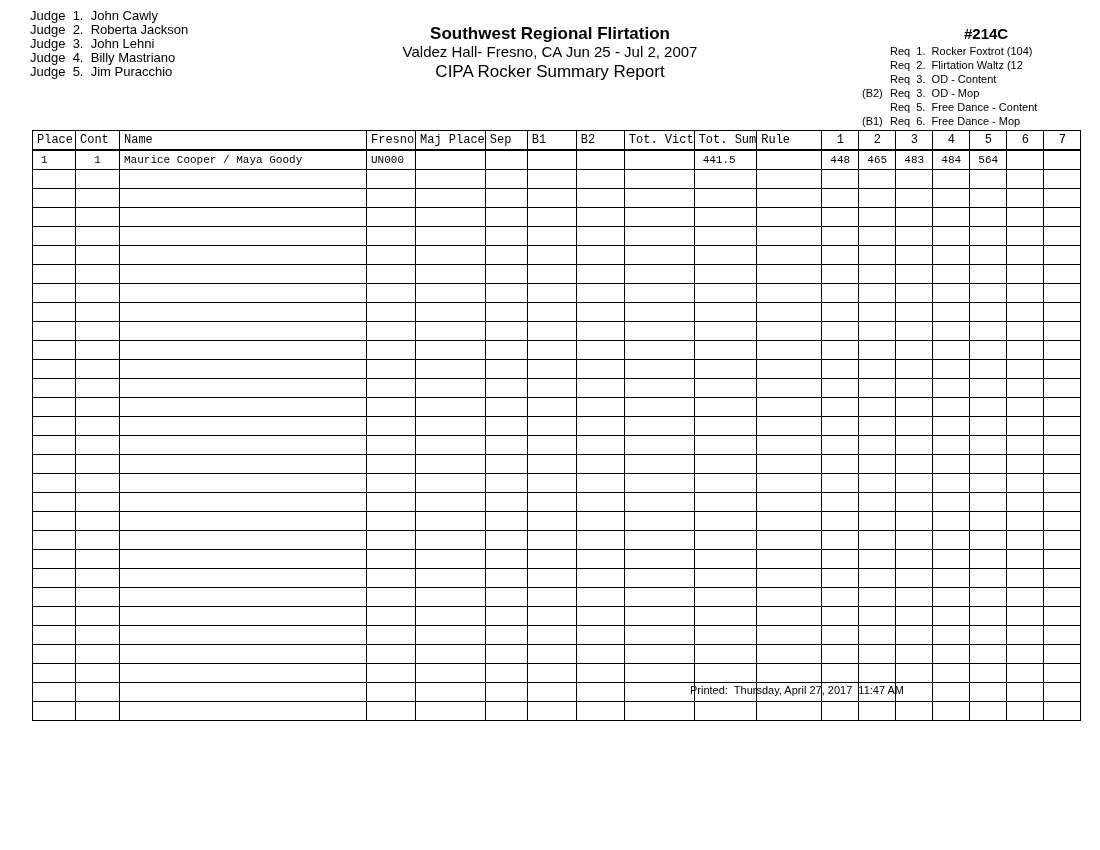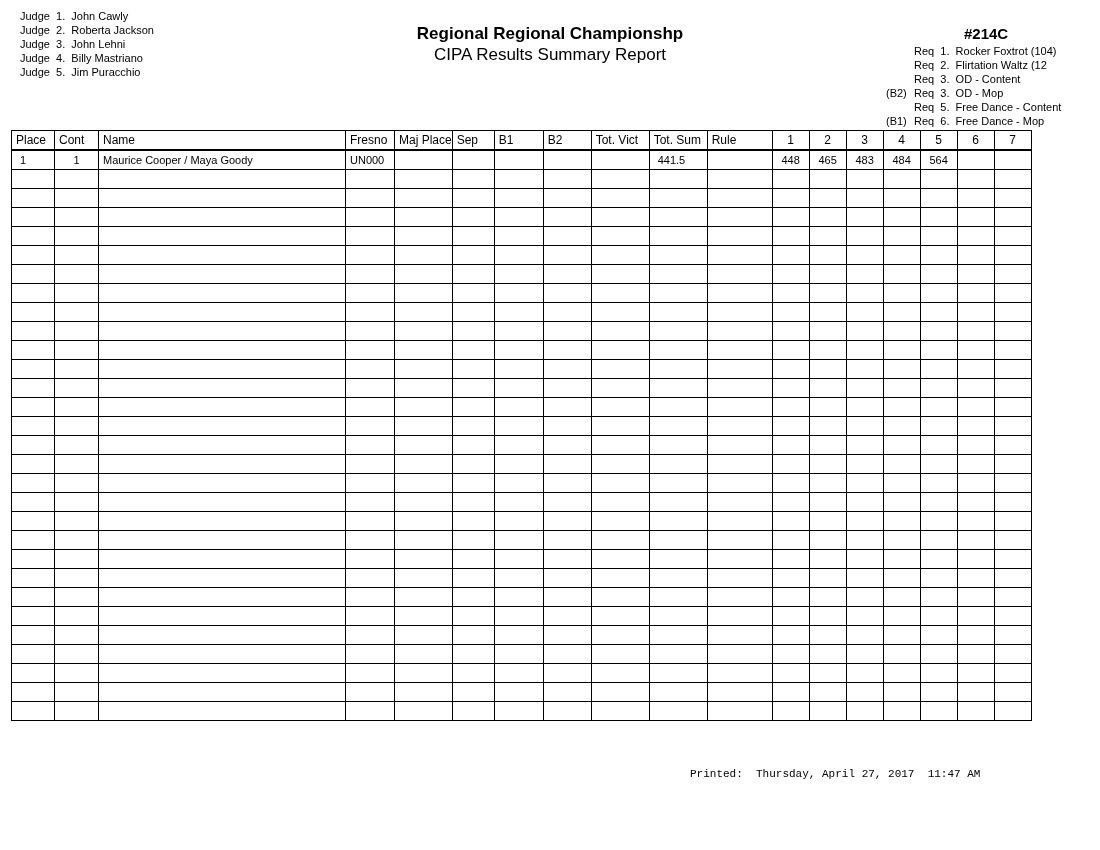--- a/index.html
+++ b/index.html
@@ -1,50 +1,51 @@
 <!DOCTYPE html>
 <html><head>
   <meta charset="utf-8">
   <style>
     html, body { margin: 0; padding: 0; background: #ffffff; }
     body { width: 1100px; height: 850px; position: relative; overflow: hidden;
            font-family: "Liberation Sans", sans-serif; color: #000; }
-    .judges { position: absolute; left: 20px; top: 9px; font-size: 11px; line-height: 14px; }
+    .judges { position: absolute; left: 30px; top: 9px; font-size: 13px; line-height: 14px; }
     .judges .row { white-space: pre; }
     .title-block { position: absolute; left: 350px; width: 400px; top: 24px; text-align: center; }
     .t1 { font-size: 17px; font-weight: bold; line-height: 20px; }
     .t2 { font-size: 15px; line-height: 18px; margin-top: -1px; }
     .t3 { font-size: 19px; font-weight: bold; line-height: 24px; }
     .t4 { font-size: 17px; line-height: 22px; }
     .event-no { position: absolute; left: 964px; top: 25px; font-size: 15px; font-weight: bold; }
     .reqs { position: absolute; left: 862px; top: 44px; font-size: 11px; line-height: 14px; }
-    .reqs .row { white-space: pre; margin-left: 24px; }
+    .reqs .row { white-space: pre; }
     .reqs .pre { display: inline-block; width: 28px; }
-    table.grid { position: absolute; left: 11px; top: 130px; border-collapse: collapse; table-layout: fixed; }
+    table.grid { position: absolute; left: 32px; top: 130px; border-collapse: collapse; table-layout: fixed; font-family: Liberation Mono, monospace; }
     table.grid td, table.grid th { border: 1px solid #000; padding: 0 0 0 4px; font-size: 11px;
                 font-weight: normal; height: 18px; overflow: hidden; white-space: nowrap; text-align: left; }
     table.grid thead th { font-size: 12px; height: 18px; border-bottom: 2px solid #000; }
     table.grid th.c, table.grid td.c { text-align: center; padding: 0; }
     table.grid td.num { padding-left: 8px; }
-    .printed { position: absolute; left: 690px; top: 768px; font-size: 11px; white-space: pre; font-family: Liberation Mono, monospace; }
+    .printed { position: absolute; left: 690px; top: 684px; font-size: 11px; white-space: pre; }
   </style>
 </head>
 <body>
 
 <div class="judges">
   <div class="row">Judge  1.  John Cawly</div>
   <div class="row">Judge  2.  Roberta Jackson</div>
   <div class="row">Judge  3.  John Lehni</div>
   <div class="row">Judge  4.  Billy Mastriano</div>
   <div class="row">Judge  5.  Jim Puracchio</div>
 </div>
 
 <div class="title-block">
-  <div class="t1">Regional Regional Championshp</div>
-  <div class="t4">CIPA Results Summary Report</div>
+  <div class="t1">Southwest Regional Flirtation</div>
+  <div class="t2">Valdez Hall- Fresno, CA  Jun 25 - Jul 2, 2007</div>
+  <div class="t4">CIPA Rocker Summary Report</div>
 </div>
 
 <div class="event-no">#214C</div>
 
 <div class="reqs">
   <div class="row"><span class="pre"></span><span>Req  1.  Rocker Foxtrot (104)</span></div>
   <div class="row"><span class="pre"></span><span>Req  2.  Flirtation Waltz (12</span></div>
   <div class="row"><span class="pre"></span><span>Req  3.  OD - Content</span></div>
   <div class="row"><span class="pre">(B2)</span><span>Req  3.  OD - Mop</span></div>
   <div class="row"><span class="pre"></span><span>Req  5.  Free Dance - Content</span></div>

